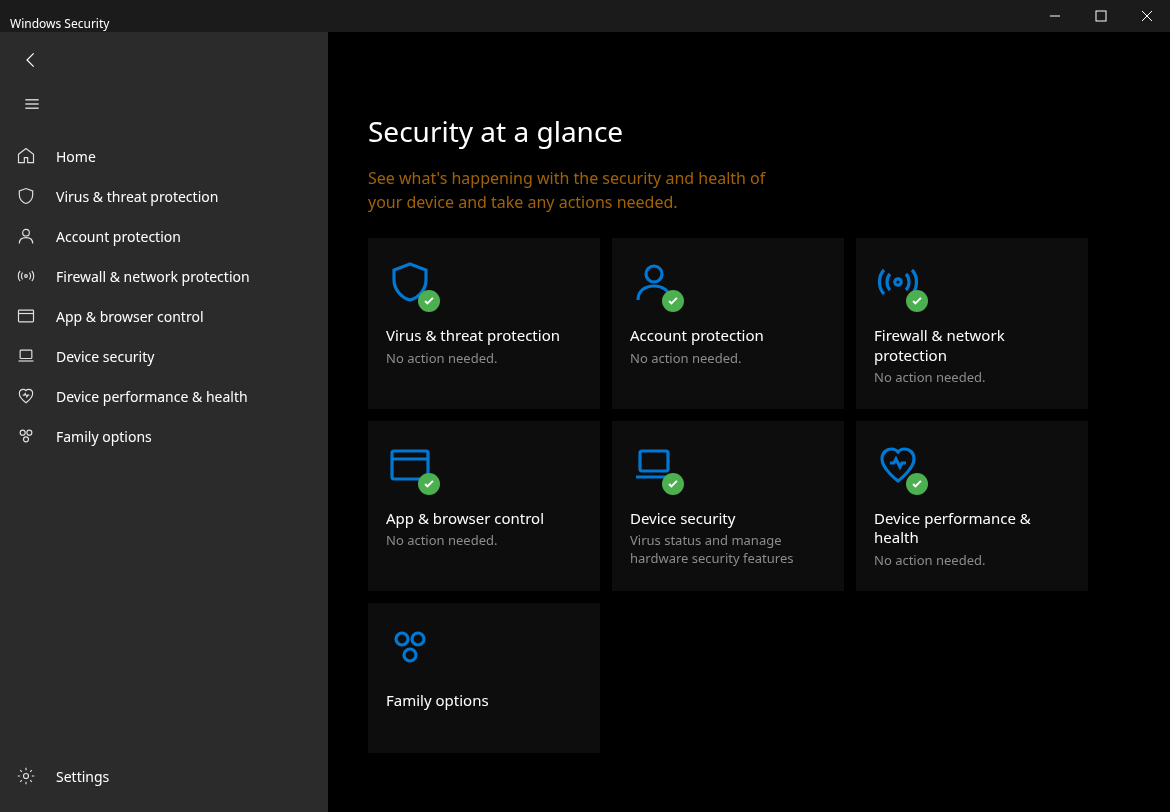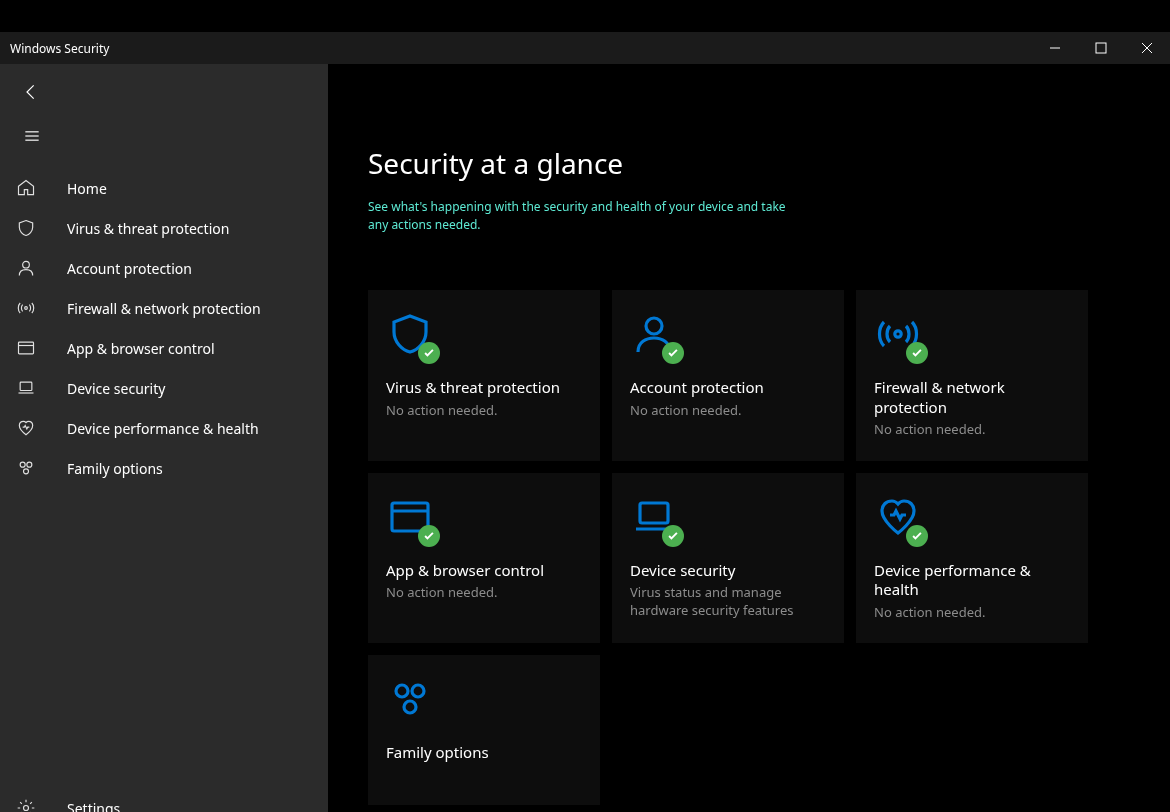--- a/index.html
+++ b/index.html
@@ -1,25 +1,24 @@
 <!DOCTYPE html>
 <html><head>
 <meta charset="utf-8">
 <style>
   * { box-sizing: border-box; margin: 0; padding: 0; }
   html, body { width: 1170px; height: 812px; font-family: "Segoe UI", system-ui, sans-serif; background: #000; color: #fff; overflow: hidden; }
   .titlebar {
     height: 32px;
     background: #1b1b1b;
     display: flex;
-    align-items: center;
+    align-items: flex-end;
     padding-left: 10px;
     font-size: 12px;
     color: #fff;
-    margin-top: 32px;
   }
   .titlebar .title { flex: 1; }
   .titlebar .btn {
     width: 46px; height: 32px;
     display: flex; align-items: center; justify-content: center;
     color: #fff;
   }
   .titlebar .btn svg { stroke: #fff; stroke-width: 1; fill: none; }
   .body {
     display: flex;
@@ -41,21 +40,21 @@
     margin-bottom: 4px;
   }
   .sidebar .nav {
     margin-top: 8px;
     flex: 1;
   }
   .nav-item {
     height: 40px;
     display: flex;
     align-items: center;
-    gap: 31px;
+    gap: 20px;
     padding: 0 16px;
     font-size: 14px;
     color: #fff;
     cursor: pointer;
   }
   .nav-item .nav-icon {
     width: 20px; height: 20px;
     display: flex; align-items: center; justify-content: center;
   }
   .nav-item .nav-icon svg { stroke: #e0e0e0; fill: none; stroke-width: 1.4; }
@@ -67,25 +66,25 @@
     background: #000;
     padding: 80px 40px 20px 40px;
     overflow: auto;
   }
   .main h1 {
     font-size: 28px;
     font-weight: 400;
     margin-bottom: 16px;
   }
   .main .subtitle {
-    font-size: 12px;
-    color: #5eead4;
+    font-size: 16px;
+    color: #a16207;
     max-width: 420px;
     line-height: 1.5;
-    margin-bottom: 56px;
+    margin-bottom: 24px;
   }
   .tiles {
     display: grid;
     grid-template-columns: repeat(3, 232px);
     gap: 12px;
   }
   .tile {
     background: #0d0d0d;
     padding: 20px 18px 22px 18px;
     cursor: pointer;

